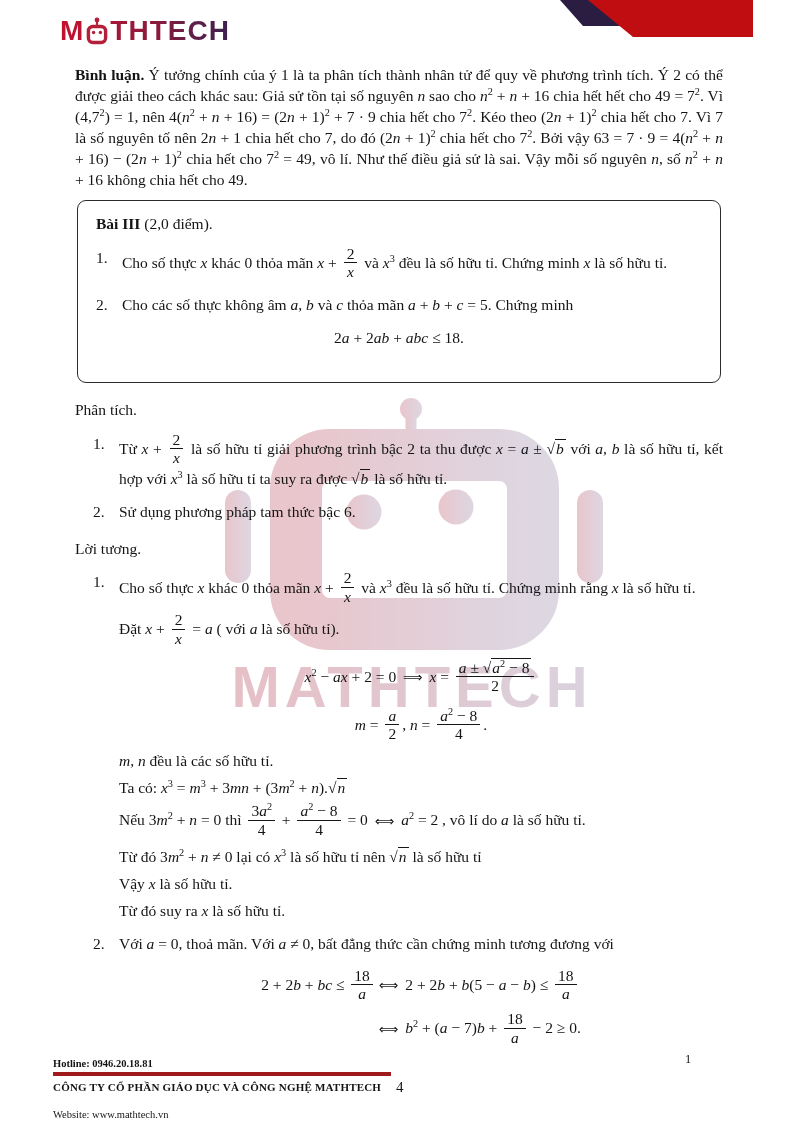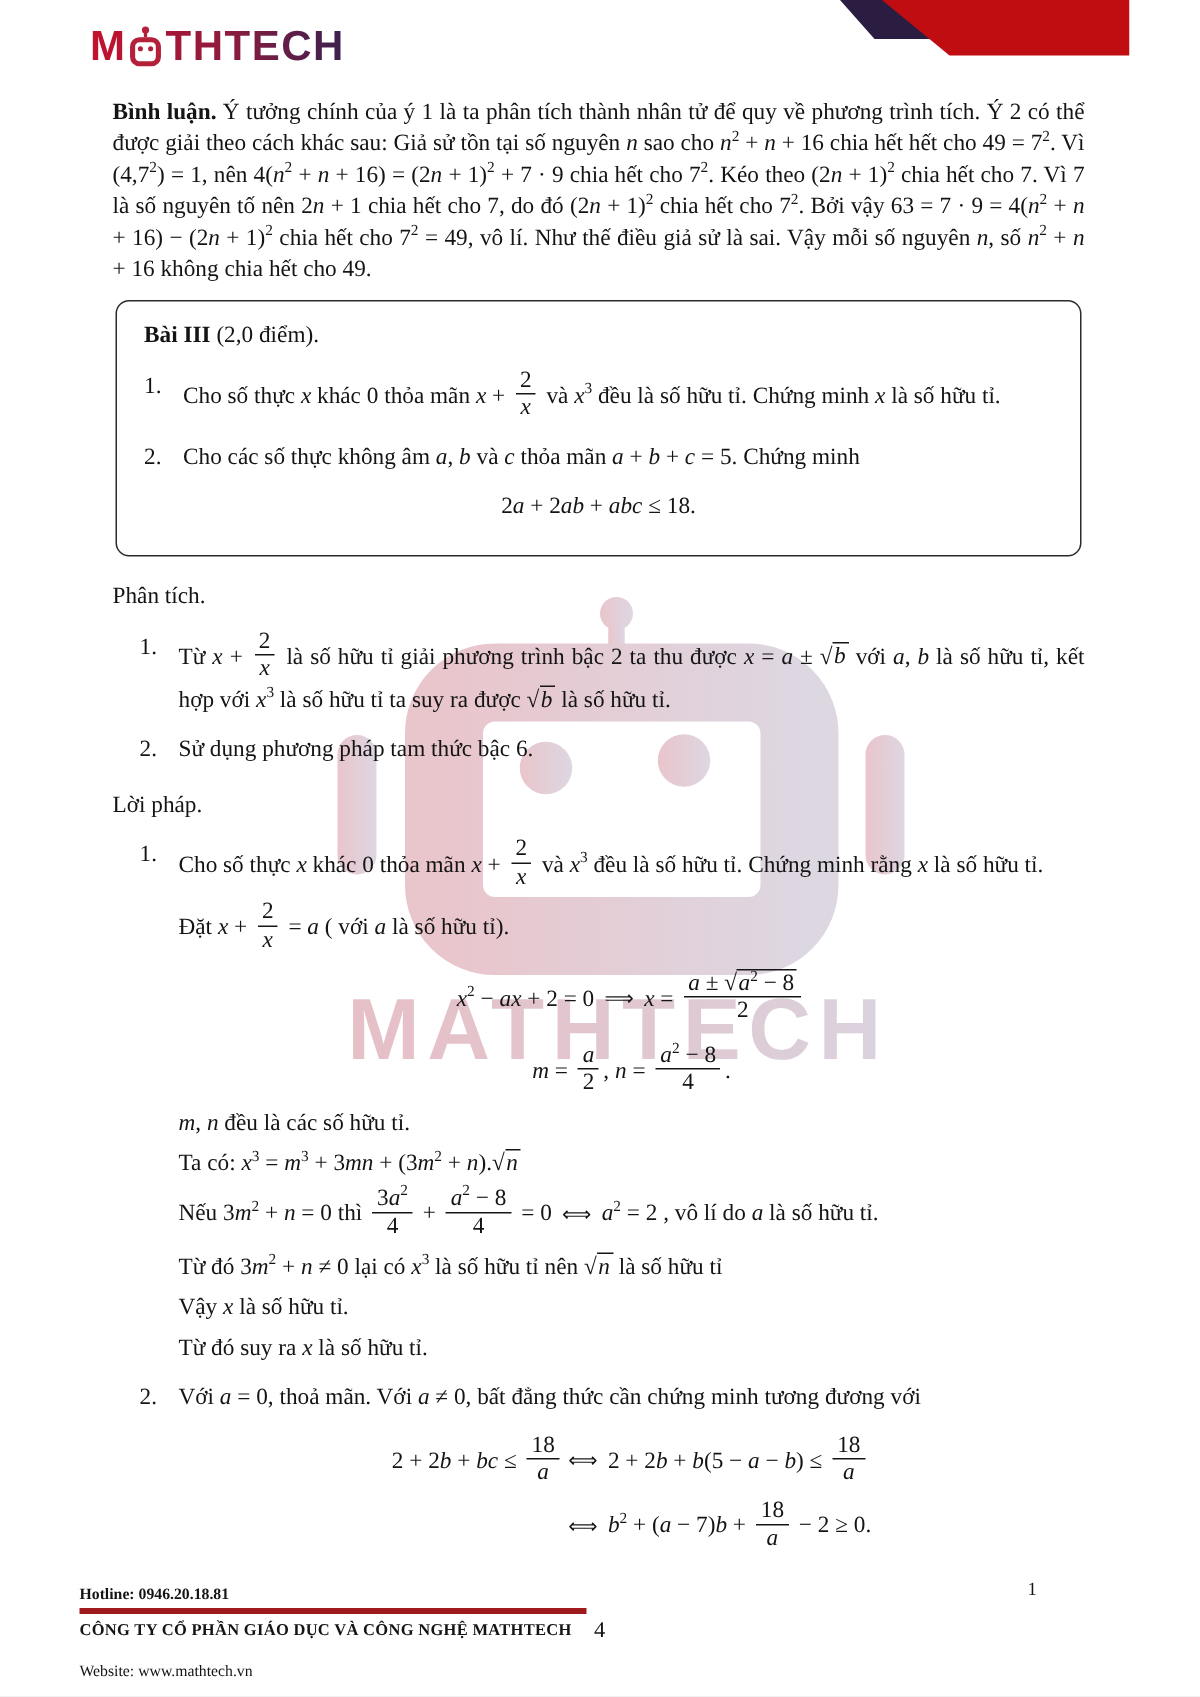--- a/index.html
+++ b/index.html
@@ -34,21 +34,21 @@
   sup{font-size:66%;line-height:0;}
   i{font-style:italic;}
   .fr{display:inline-flex;flex-direction:column;align-items:center;vertical-align:middle;
       line-height:1.12;margin:0 3px;transform:translateY(-2px);}
   .fr .nu{border-bottom:1.2px solid #161616;padding:0 3px;}
   .fr .de{padding:0 3px;}
   .sq{white-space:nowrap;}
   .sq .ov{border-top:1.3px solid #161616;padding:0 2px 0 1px;}
   .ar{font-family:"DejaVu Sans",sans-serif;font-size:.88em;margin:0 3px;}
   
-  .pbox{border:1.6px solid #2b2b2b;border-radius:9px;margin:10px 2px 0 2px;padding:12px 18px 20px 18px;}
+  .pbox{border:1.6px solid #2b2b2b;border-radius:9px;margin:10px 2px 0 2px;padding:12px 18px 32px 18px;}
   .pbox-title{margin:0 0 6px 0;}
   .li{display:flex;margin-top:12px;}
   .li .num{flex:0 0 26px;padding-left:0;}
   .li .body{flex:1;text-align:justify;}
   .outer-li{padding-left:18px;}
   .disp{text-align:center;margin:12px 0 2px 0;}
   .heading{font-weight:normal;margin:16px 0 2px 0;}
   .subline{margin:6px 0 0 0;}
   .eqgrid{display:grid;grid-template-columns:auto auto;justify-content:center;row-gap:8px;margin:14px 0 0 0;}
   .eqgrid .l{text-align:right;}
@@ -127,21 +127,21 @@
       <span class="body">Từ <i>x</i> + <span class="fr">
             <span class="nu">2</span>
             <span class="de"><i>x</i></span>
           </span> là số hữu tỉ giải phương trình bậc 2 ta thu được <i>x</i> = <i>a</i> ± <span class="sq">√<span class="ov"><i>b</i></span></span> với <i>a</i>, <i>b</i> là số hữu tỉ, kết hợp với <i>x</i><sup>3</sup> là số hữu tỉ ta suy ra được <span class="sq">√<span class="ov"><i>b</i></span></span> là số hữu tỉ.</span>
     </div>
     <div class="li outer-li">
       <span class="num">2.</span>
       <span class="body">Sử dụng phương pháp tam thức bậc 6.</span>
     </div>
 
-    <p class="heading">Lời pháp.</p>
+    <p class="heading">Lời tương.</p>
 
     <div class="li outer-li">
       <span class="num">1.</span>
       <span class="body">
         <span>Cho số thực <i>x</i> khác 0 thỏa mãn <i>x</i> + <span class="fr">
               <span class="nu">2</span>
               <span class="de"><i>x</i></span>
             </span> và <i>x</i><sup>3</sup> đều là số hữu tỉ. Chứng minh rằng <i>x</i> là số hữu tỉ.</span>
         <div class="subline">Đặt <i>x</i> + <span class="fr">
               <span class="nu">2</span>

